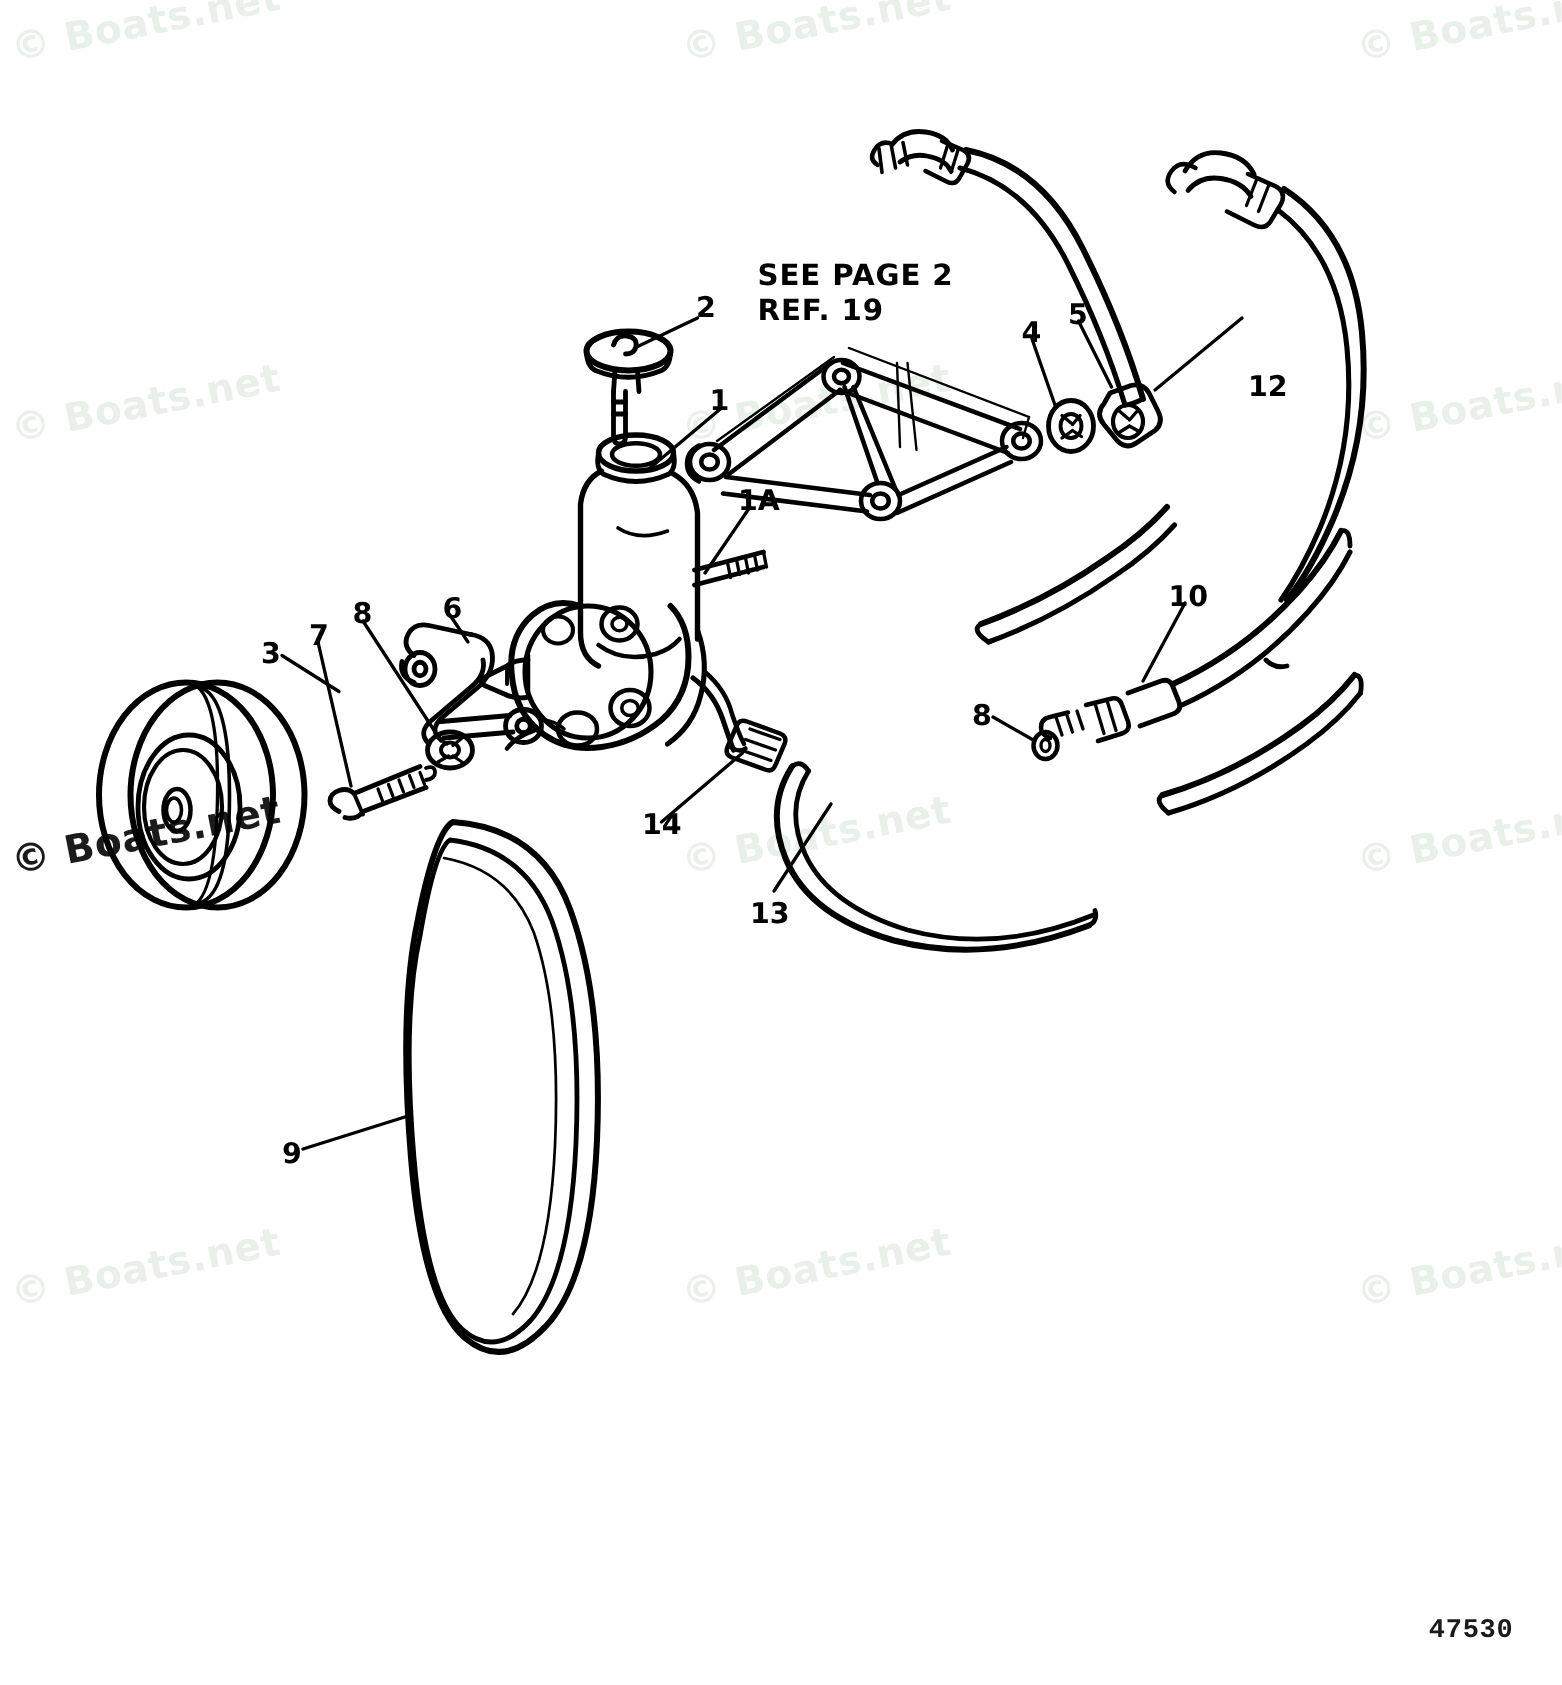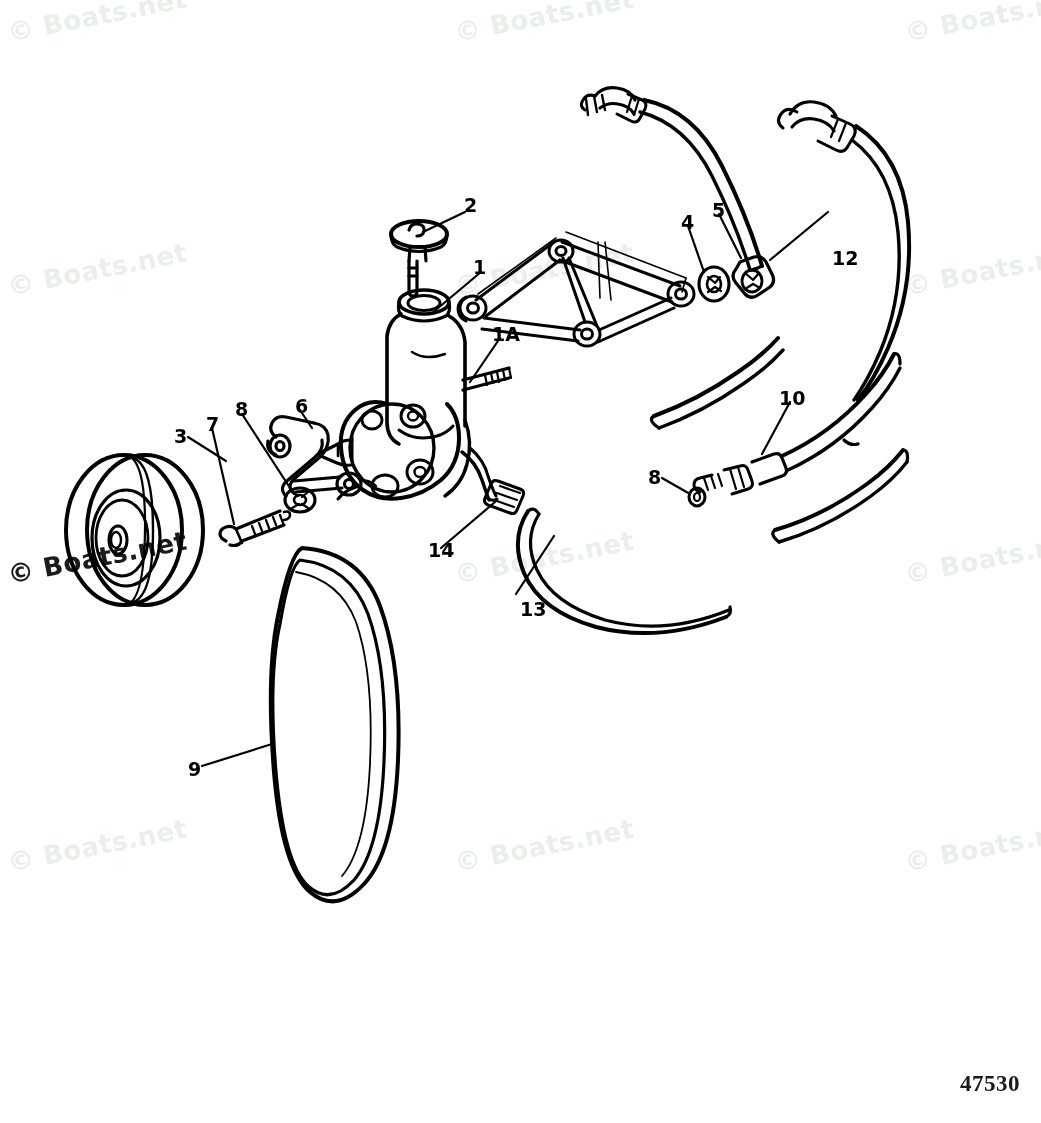--- a/index.html
+++ b/index.html
@@ -62,25 +62,25 @@
     font-family: "DejaVu Sans", sans-serif;
     font-weight: bold;
     font-size: 19.5px;
     letter-spacing: 0.6px;
     color: #000000;
     line-height: 1.18;
     white-space: pre;
   }
   #part-number {
     position: absolute;
-    right: 21px;
+    right: 32px;
     bottom: 26px;
-    font-family: Liberation Serif, serif;
+    font-family: Liberation Mono, monospace;
     font-weight: bold;
-    font-size: 23px;
+    font-size: 18px;
     color: #1a1a1a;
     letter-spacing: 0.5px;
   }
   svg { display: block; overflow: visible; }
 </style>
 </head>
 <body>
 
 <div id="diagram-root">
 
@@ -385,32 +385,34 @@
           <path d="M828,212 l-58,48"></path>
           <path d="M516,594 l38,-58"></path>
           <path d="M441,548 l54,-46"></path>
         </g>
 
       </g>
     </svg>
   </div>
 
   <div class="layer" id="label-layer">
+    <div class="note-text" id="note-block" style="left: 505px; top: 172px;">SEE PAGE 2
+REF. 19</div>
   <div class="callout" style="left: 473px; top: 258px;">1</div>
       <div class="callout" style="left: 492px; top: 325px;">1A</div>
       <div class="callout" style="left: 464px; top: 196px;">2</div>
       <div class="callout" style="left: 174px; top: 427px;">3</div>
       <div class="callout" style="left: 681px; top: 213px;">4</div>
       <div class="callout" style="left: 712px; top: 201px;">5</div>
       <div class="callout" style="left: 295px; top: 397px;">6</div>
       <div class="callout" style="left: 206px; top: 415px;">7</div>
       <div class="callout" style="left: 235px; top: 400px;">8</div>
       <div class="callout" style="left: 188px; top: 760px;">9</div>
       <div class="callout" style="left: 779px; top: 389px; text-align: center;">10</div>
       <div class="callout" style="left: 648px; top: 468px;">8</div>
       <div class="callout" style="left: 832px; top: 205px; margin-top: 44px;">12</div>
-      <div class="callout" style="left: 500px; top: 600px; margin-left: 20px;">13</div>
+      <div class="callout" style="left: 500px; top: 600px;">13</div>
       <div class="callout" style="left: 428px; top: 541px;">14</div>
     </div>
 
   <div id="part-number">47530</div>
 
 </div>
 
 </body></html>

